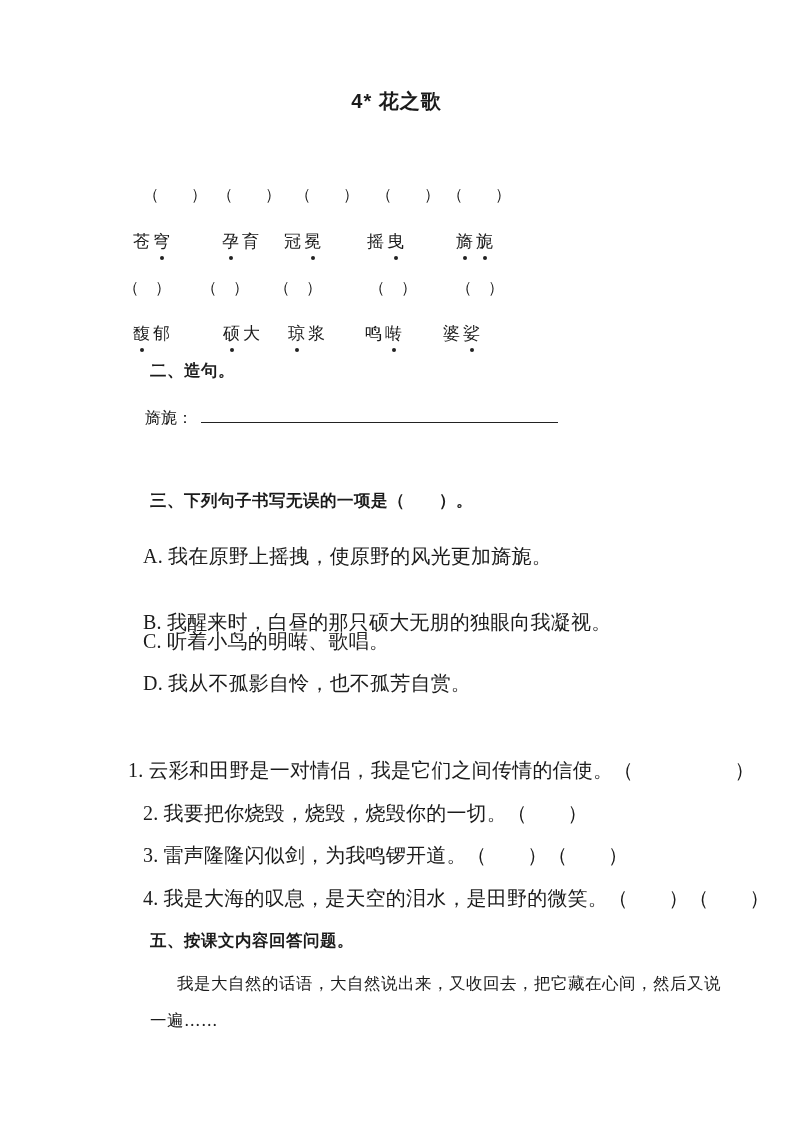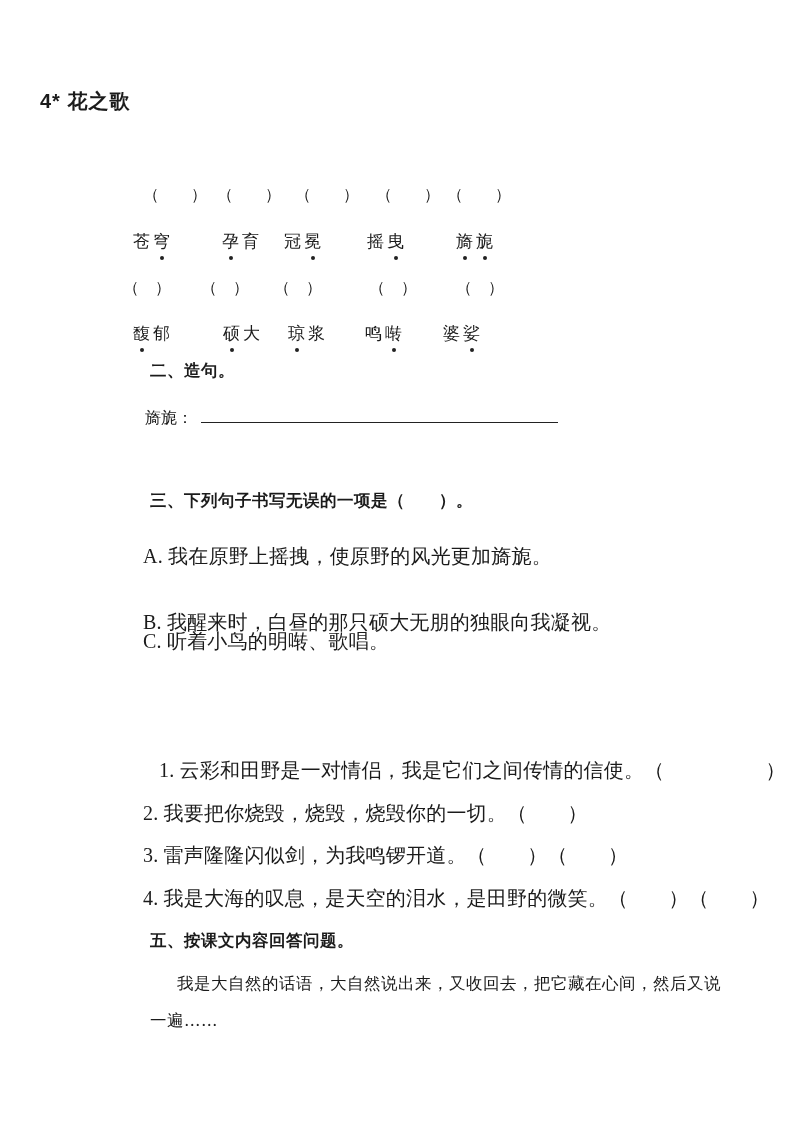--- a/index.html
+++ b/index.html
@@ -6,21 +6,21 @@
   html,body { background:#ffffff; }
   body {
     width:793px; height:1122px; position:relative; overflow:hidden;
     font-family:"Liberation Serif","DejaVu Serif",serif;
     color:#1b1b1b;
   }
   .page { position:absolute; inset:0; background:#ffffff; }
   .abs { position:absolute; white-space:pre; }
 
   .title {
-    left:40px; top:88px; width:713px; text-align:left;
+    left:40px; top:88px; width:713px; text-align:center;
     font-family:"Liberation Sans","DejaVu Sans",sans-serif;
     font-weight:700; font-size:20px; letter-spacing:1px;
   }
   .heading {
     font-family:"Liberation Sans","DejaVu Sans",sans-serif;
     font-weight:700; font-size:16.5px; letter-spacing:0.5px;
   }
   .body-line { font-size:20px; letter-spacing:0.2px; }
 
   
@@ -114,23 +114,24 @@
 
   <div class="abs fill" style="left:145px; top:404px;">
     <span>旖旎：</span><span class="uline u1"></span>
   </div>
 
   <div class="abs heading" style="left:150px; top:490px;">三、下列句子书写无误的一项是（　　）。</div>
 
   <div class="abs body-line" style="left:143px; top:543px;">A. 我在原野上摇拽，使原野的风光更加旖旎。</div>
   <div class="abs body-line" style="left:143px; top:585px;margin-top:24px;">B. 我醒来时，白昼的那只硕大无朋的独眼向我凝视。</div>
   <div class="abs body-line" style="left:143px; top:628px;">C. 听着小鸟的明啭、歌唱。</div>
+  <div class="abs body-line" style="left:143px; top:670px;">D. 我从不孤影自怜，也不孤芳自赏。</div>
 
 
-  <div class="abs body-line" style="left:159px; top:757px;text-align:right;">1. 云彩和田野是一对情侣，我是它们之间传情的信使。（　　　　　）</div>
+  <div class="abs body-line" style="left:128px; top:757px;text-align:right;">1. 云彩和田野是一对情侣，我是它们之间传情的信使。（　　　　　）</div>
   <div class="abs body-line" style="left:143px; top:800px;">2. 我要把你烧毁，烧毁，烧毁你的一切。（　　）</div>
   <div class="abs body-line" style="left:143px; top:842px;">3. 雷声隆隆闪似剑，为我鸣锣开道。（　　）（　　）</div>
   <div class="abs body-line" style="left:143px; top:885px;">4. 我是大海的叹息，是天空的泪水，是田野的微笑。（　　）（　　）</div>
 
   <div class="abs heading" style="left:150px; top:930px;">五、按课文内容回答问题。</div>
 
   <div class="abs passage" style="left:123px; top:965px;">我是大自然的话语，大自然说出来，又收回去，把它藏在心间，然后又说一遍……</div>
 
 </div>
 

